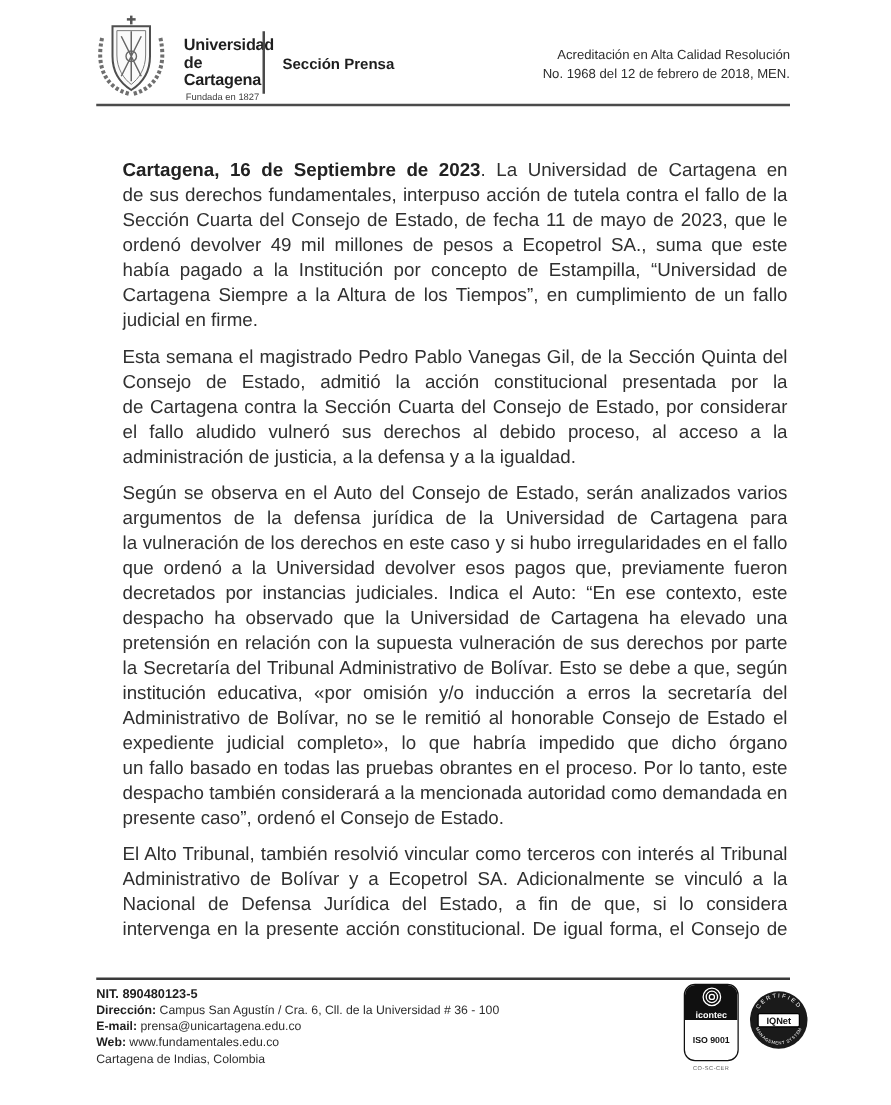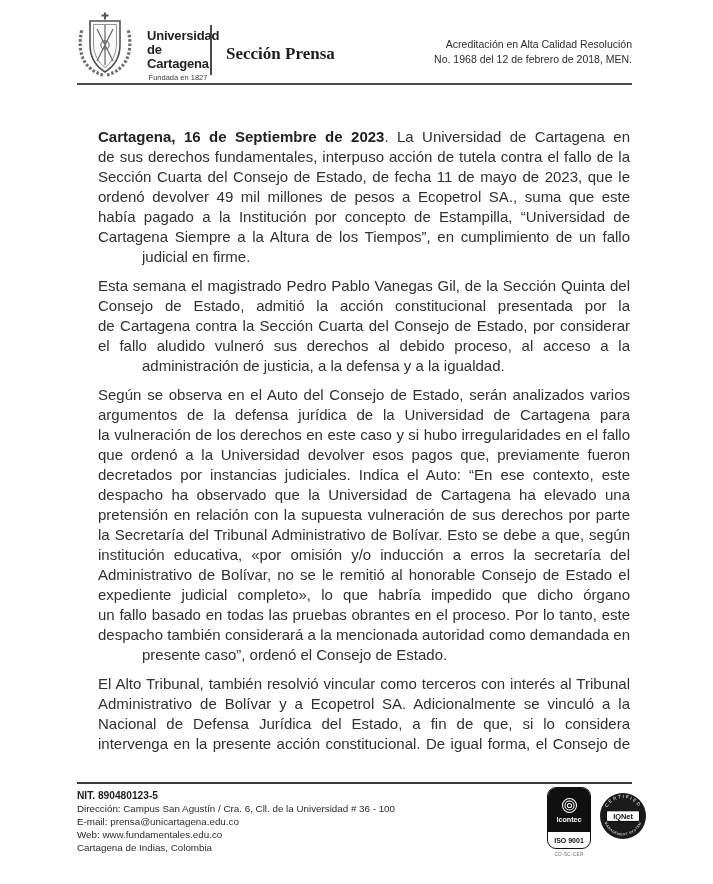--- a/index.html
+++ b/index.html
@@ -12,49 +12,49 @@
     color: #2f2f2f;
     overflow: hidden;
   }
 
   
   #crest { position: absolute; left: 73px; top: 11px; width: 64px; height: 68px; }
   #uname-block { position: absolute; left: 147px; top: 29px; width: 62px; }
   .uname-line { font-weight: bold; font-size: 13px; line-height: 14px; color: #1f1f1f; letter-spacing: -0.2px; }
   .founded { font-size: 7.5px; color: #3a3a3a; margin-top: 2px; text-align: center; }
   #header-divider { position: absolute; left: 210px; top: 25px; width: 1.5px; height: 50px; background: #4a4a4a; }
-  #section-label { position: absolute; left: 226px; top: 44px; font-weight: bold; font-size: 17px; color: #1d1d1d; font-family: Liberation Serif, serif; }
+  #section-label { position: absolute; left: 226px; top: 44px; font-weight: bold; font-size: 12px; color: #1d1d1d; }
   #accred { position: absolute; right: 81px; top: 37px; text-align: right; font-size: 10.5px; line-height: 15px; color: #2d2d2d; }
   #header-rule { position: absolute; left: 77px; top: 83px; width: 555px; height: 2px; background: #4b4b4b; }
 
   
   #doc-title {
     position: absolute; left: 98px; top: 99px; width: 532px;
     text-align: center; font-size: 13.6px; letter-spacing: 0.2px; color: #333333;
   }
   #document-body { position: absolute; left: 98px; top: 127px; width: 532px; font-size: 15px; color: #303030; }
   .para { margin: 0 0 9px 0; }
   .line { text-align: justify; text-align-last: justify; line-height: 20px; height: 20px; overflow: hidden; }
-  .line.last { text-align-last: left; margin-left: 44px; }
+  .line.last { text-align-last: left; }
   .line b { font-weight: bold; color: #222222; }
 
   
   #footer-rule { position: absolute; left: 77px; top: 782px; width: 555px; height: 1.5px; background: #3a3a3a; }
   #footer-info { position: absolute; left: 77px; top: 789px; font-size: 9.8px; line-height: 13px; color: #2c2c2c; }
   .footer-nit { font-weight: bold; font-size: 10.2px; color: #1e1e1e; }
-  .footer-row .flabel { font-weight: normal; color: #1e1e1e; }
+  .footer-row .flabel { font-weight: bold; color: #1e1e1e; }
 
   
   #icontec { position: absolute; left: 545px; top: 787px; width: 48px; text-align: center; }
   #icontec-badge {
     width: 44px; height: 62px; margin: 0 auto; background: #ffffff;
     border: 1.4px solid #101010; border-radius: 9px; overflow: hidden;
     box-sizing: border-box; display: flex; flex-direction: column;
   }
-  #icontec-top { background: #101010; height: 44px; display: flex; flex-direction: column; align-items: center; justify-content: center; }
+  #icontec-top { background: #101010; height: 28px; display: flex; flex-direction: column; align-items: center; justify-content: center; }
   #icontec-name { color: #ffffff; font-size: 7.2px; font-weight: bold; margin-top: 1px; }
   #icontec-bottom { flex: 1; display: flex; align-items: center; justify-content: center; font-size: 7px; font-weight: bold; color: #101010; }
   #icontec-code { font-size: 4.5px; letter-spacing: 0.4px; color: #666; margin-top: 3px; }
 
   
   #iqnet { position: absolute; left: 598px; top: 791px; width: 50px; height: 50px; }
 </style>
 </head>
 <body>
 

